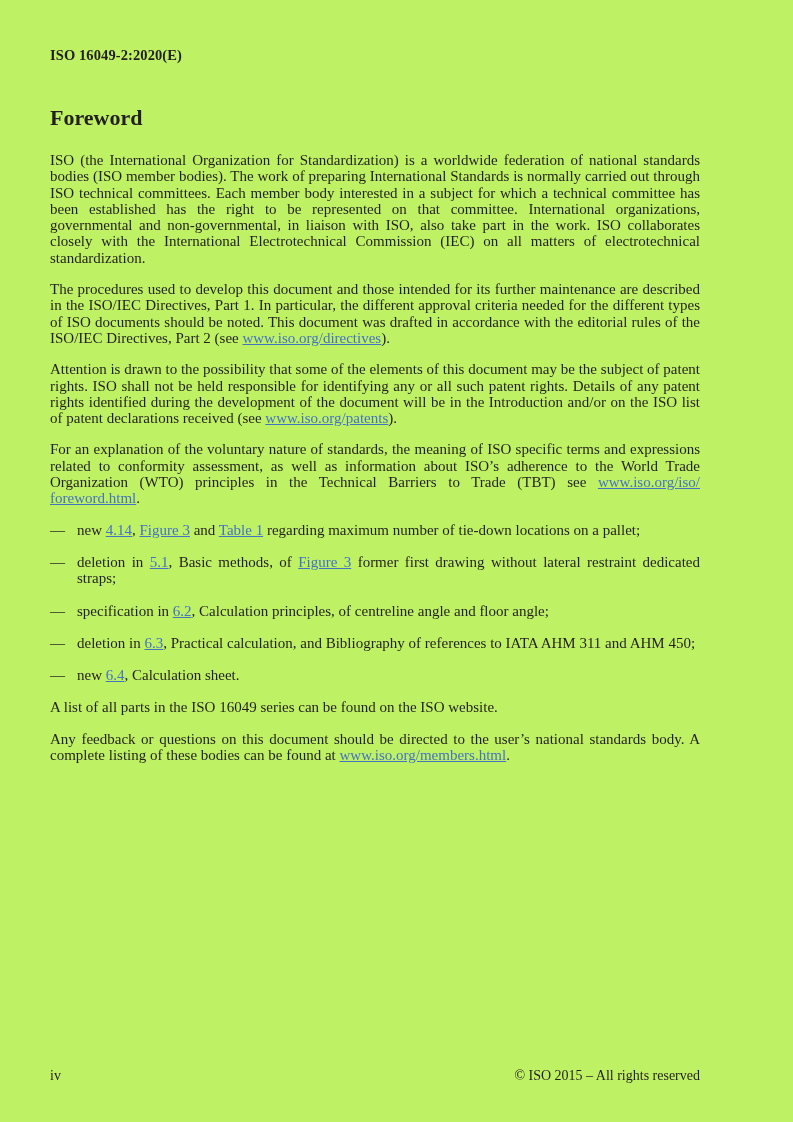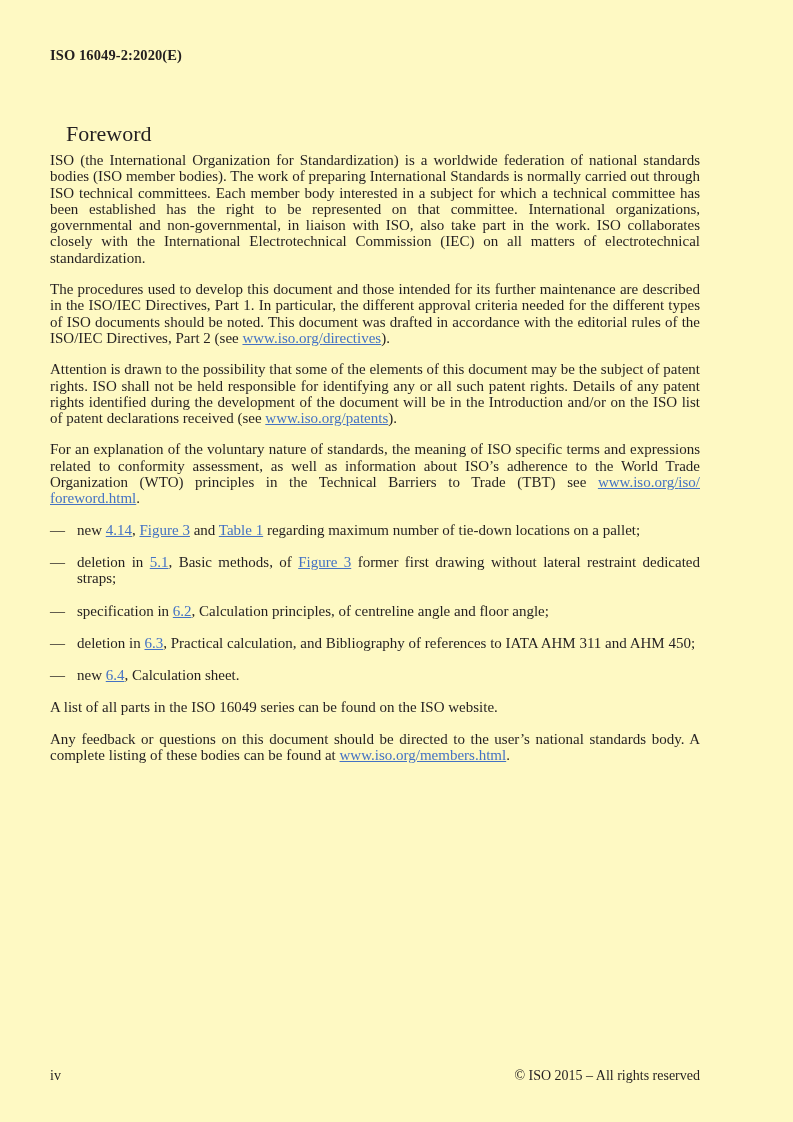--- a/index.html
+++ b/index.html
@@ -4,40 +4,40 @@
 <style>
   html, body {
     margin: 0;
     padding: 0;
     background: #ffffff;
   }
   .page {
     position: relative;
     width: 793px;
     height: 1122px;
-    background: #fef9c3;
+    background: #bef264;
     font-family: "Liberation Serif", serif;
     color: #231f20;
     overflow: hidden;
   }
   .doc-ref {
     position: absolute;
     top: 47px;
     left: 50px;
     font-size: 14.5px;
     font-weight: bold;
     letter-spacing: 0.1px;
   }
   .page-title {
     position: absolute;
     top: 105px;
     left: 50px;
-    margin: 16px;
+    margin: 0;
     font-size: 22px;
-    font-weight: normal;
+    font-weight: bold;
   }
   .content {
     position: absolute;
     top: 152px;
     left: 50px;
     width: 650px;
     font-size: 15px;
     line-height: 16.3px;
   }
   .content p.para {

